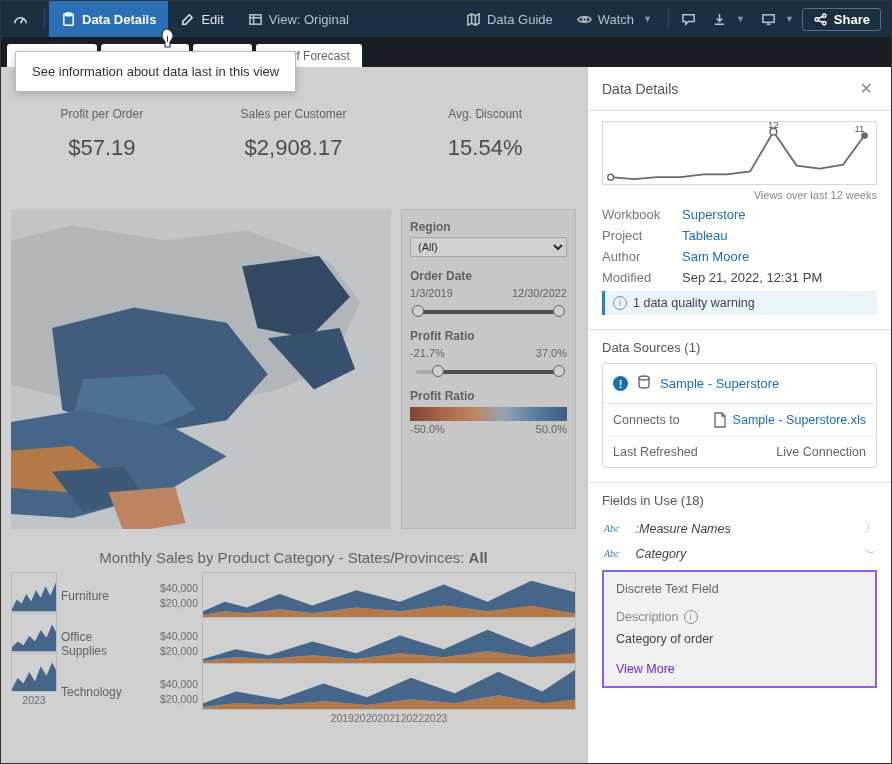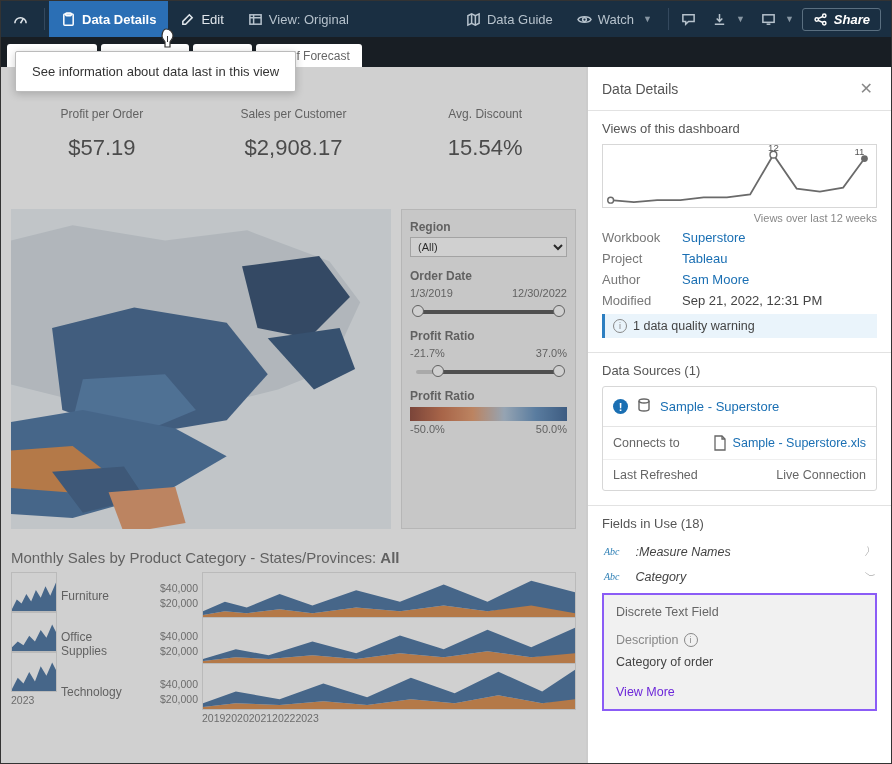--- a/index.html
+++ b/index.html
@@ -5,21 +5,21 @@
   * { box-sizing: border-box; margin: 0; padding: 0; font-family: -apple-system, BlinkMacSystemFont, "Segoe UI", Arial, sans-serif; }
   body { width: 892px; height: 764px; overflow: hidden; background: #fff; border: 1px solid #333; position: relative; }
 
   .toolbar { display: flex; align-items: center; height: 36px; background: #1a2f42; color: #e0e6eb; font-size: 13px; }
   .tb-btn { display: inline-flex; align-items: center; gap: 6px; padding: 0 12px; height: 36px; cursor: pointer; }
   .tb-active { background: #2b6fb5; color: #fff; font-weight: 600; }
   .tb-icon { width: 15px; height: 15px; display:inline-flex; align-items:center; justify-content:center; }
   .tb-icon svg { stroke: currentColor; fill: none; stroke-width: 1.6; }
   .tb-sep { flex: 0 0 1px; height: 22px; background: #34495e; margin: 0 4px; }
   .tb-spacer { flex: 1; }
-  .share-btn { background: #1a2f42; color: #fff; border-radius: 3px; border: 1px solid #5a6f80; padding: 3px 10px; display:inline-flex; align-items:center; gap:6px; font-weight:600; margin-right: 10px; font-style: italic; }
+  .share-btn { background: #1a2f42; color: #fff; border-radius: 3px; border: 1px solid #5a6f80; padding: 3px 10px; display:inline-flex; align-items:center; gap:6px; font-weight:600; margin-right: 10px; }
   .tb-caret { font-size: 9px; margin-left: 3px; opacity: .7; }
 
   .tabstrip { height: 30px; background: #181e24; display: flex; align-items: flex-end; padding-left: 6px; }
   .tab { background: #fff; color: #444; font-size: 12px; padding: 5px 12px 4px; border-top-left-radius:3px; border-top-right-radius:3px; margin-right: 4px; }
   .tab.partial-left { color:#888; }
   .tab.inactive { background: #fff; color:#666; }
 
   .workspace { position:absolute; top: 66px; left:0; right:0; bottom:0; display:flex; }
   .dashboard { flex:1; position:relative; background:#fff; }
   .dash-overlay { position:absolute; inset:0; background:rgba(120,120,120,0.35); pointer-events:none; }
@@ -36,33 +36,33 @@
   .filters select { width:100%; font-size:11px; padding:2px 3px; background:#fff; border:1px solid #bbb;}
   .date-row { display:flex; justify-content:space-between; font-size:11px; color:#555; margin-top:4px;}
   .rslider { position:relative; height:16px; margin:4px 2px 10px; }
   .rslider .track { position:absolute; left:4px; right:4px; top:7px; height:4px; background:#c4c4c4; border-radius:2px; }
   .rslider .fill { position:absolute; top:7px; height:4px; background:#3a3a3a; }
   .rslider .knob { position:absolute; top:2px; width:12px; height:12px; background:#fff; border:1.5px solid #555; border-radius:50%; }
 
   .legend-bar { height: 14px; background: linear-gradient(to right, #7c2a19, #c15a2f, #e08a55, #a6bcd2, #4a7fb5, #1f4e87); margin:4px 0 2px;}
   .legend-lbl { display:flex; justify-content:space-between; font-size:11px; color:#555;}
 
-  .sales-title { font-size: 15px; color:#555; padding: 20px 10px 6px; }
+  .sales-title { font-size: 15px; color:#555; padding: 20px 18px 6px; text-align: center; }
   .sales-grid { display:flex; padding:0 10px; gap:4px; }
   .sales-labels-col { flex:0 0 46px; display:flex; flex-direction:column; }
   .sales-cats-col { flex:0 0 78px; display:flex; flex-direction:column; }
   .sales-yvals-col { flex:0 0 55px; display:flex; flex-direction:column; }
   .sales-chart-col { flex:1; display:flex; flex-direction:column; }
   .sales-row { height:48px; display:flex; align-items:center; font-size:11px; color:#555; }
   .sales-cat { font-size:12px; color:#555;}
   .ytxt { font-size:10.5px; color:#666; line-height:1.4;}
   .mini-spark { width:46px; height:40px; border:1px solid #ddd; }
   .area-chart { height:46px; border:1px solid #ddd; border-top:none; position:relative; }
   .area-chart:first-child { border-top:1px solid #ddd; }
-  .xaxis { display:flex; justify-content:flex-start; font-size:10.5px; color:#666; padding: 2px 0 6px; }
+  .xaxis { display:flex; justify-content:center; font-size:10.5px; color:#666; padding: 2px 0 6px; }
 
   .sidepanel { flex:0 0 305px; border-left: 2px solid #ccc; background:#fff; display:flex; flex-direction:column; font-size: 13px; color:#444; overflow-y:auto;}
   .sp-header { display:flex; align-items:center; justify-content:space-between; padding: 10px 14px; border-bottom:1px solid #e2e2e2; font-size:14px; color:#555;}
   .sp-section { padding: 10px 14px 14px; border-bottom: 1px solid #e2e2e2; }
   .sp-sub { font-size:13px; color:#555; margin-bottom: 8px;}
   .views-chart { height: 64px; border:1px solid #d7d7d7; position:relative; margin-bottom:4px;}
   .views-caption { text-align:right; font-size:11px; color:#888;}
   .meta-row { display:flex; gap: 18px; margin: 6px 0; font-size:13px;}
   .meta-key { flex:0 0 62px; color:#777;}
   .meta-val { color:#444;}
@@ -348,21 +348,20 @@
     <div class="dash-overlay"></div>
   </div>
 
   <div class="sidepanel">
     <div class="sp-header">
       <span>Data Details</span>
       <span class="close-x">✕</span>
     </div>
 
     <div class="sp-section">
-      <div class="sp-sub">Views of this dashboard</div>
       <div class="views-chart">
         <svg viewBox="0 0 278 64" width="100%" height="100%">
           <polyline points="6,57 30,59 54,57 78,57 102,54 126,54 150,51 174,10 198,45 222,48 246,44 268,14" fill="none" stroke="#6a6a6a" stroke-width="1.8"></polyline>
           <circle cx="6" cy="57" r="3" fill="#fff" stroke="#6a6a6a" stroke-width="1.5"></circle>
           <circle cx="174" cy="10" r="3.5" fill="#fff" stroke="#6a6a6a" stroke-width="1.5"></circle>
           <circle cx="268" cy="14" r="3.5" fill="#6a6a6a"></circle>
           <text x="174" y="6" font-size="10" fill="#555" text-anchor="middle">12</text>
           <text x="268" y="10" font-size="10" fill="#555" text-anchor="end">11</text>
           <text x="8" y="70" font-size="10" fill="#555">0</text>
         </svg>

